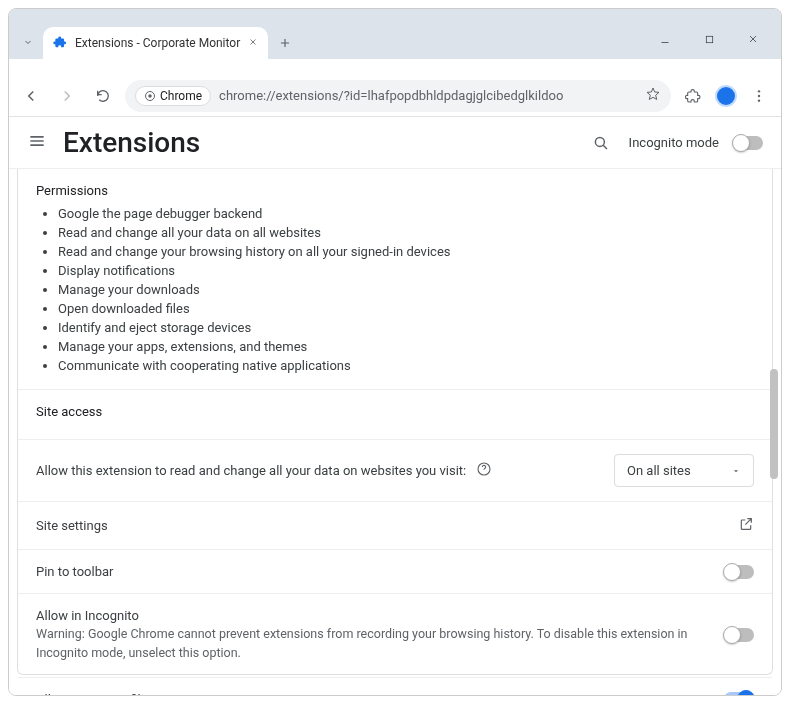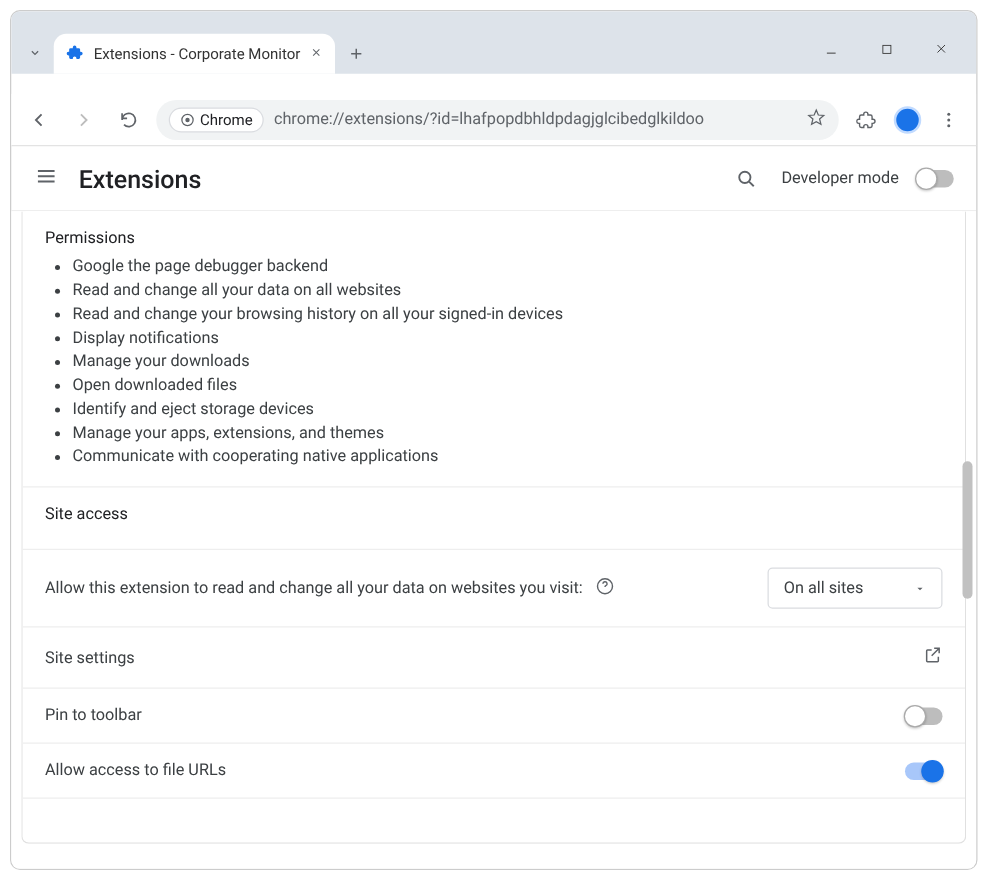--- a/index.html
+++ b/index.html
@@ -97,21 +97,21 @@
     display:flex;align-items:center;gap:4px;
   }
   .addrbar .url{color:#5f6368;flex:1;white-space:nowrap;overflow:hidden;}
   .header {
     height:52px;
     display:flex;align-items:center;
     padding:0 18px;gap:16px;
     border-bottom:1px solid #eee;
   }
   .hamburger{cursor:pointer;color:#5f6368;}
-  .header h1{font-size:20px;font-weight:500;color:#202124;}
+  .header h1{font-size:28px;font-weight:500;color:#202124;}
   .header-right{margin-left:auto;display:flex;align-items:center;gap:14px;}
   .devmode{font-size:13px;color:#3c4043;}
   .toggle{
     width:30px;height:14px;border-radius:7px;background:#bdbdbd;position:relative;cursor:pointer;
   }
   .toggle::after{
     content:'';position:absolute;width:16px;height:16px;border-radius:50%;
     background:#fff;border:1px solid #aaa;top:-2px;left:-1px;
     box-shadow:0 1px 2px rgba(0,0,0,0.2);
   }
@@ -258,21 +258,21 @@
           <path d="M4 7h16M4 12h16M4 17h16" stroke="#5f6368" stroke-width="2"></path>
         </svg></div>
     <h1>Extensions</h1>
     <div class="header-right">
       <div class="iconbtn">
           <svg width="18" height="18" viewBox="0 0 24 24">
             <circle cx="10.5" cy="10.5" r="6" fill="none" stroke="#5f6368" stroke-width="2"></circle>
             <path d="M15 15l5 5" stroke="#5f6368" stroke-width="2"></path>
           </svg>
         </div>
-      <span class="devmode">Developer mode</span>
+      <span class="devmode">Incognito mode</span>
       <div class="toggle"></div>
     </div>
   </div>
 
   <div class="content-area">
     <div class="card">
 
       <div class="section perms">
         <div class="title">Permissions</div>
         <ul id="perms-list">
@@ -313,20 +313,27 @@
         <span class="external-icon"><svg width="16" height="16" viewBox="0 0 24 24">
               <path d="M14 4h6v6M20 4l-9 9M19 14v5a1 1 0 0 1-1 1H6a1 1 0 0 1-1-1V7a1 1 0 0 1 1-1h5" fill="none" stroke="#5f6368" stroke-width="1.8"></path>
             </svg></span>
       </div>
 
       <div class="section row">
         <span class="grow">Pin to toolbar</span>
         <div class="toggle"></div>
       </div>
 
+      <div class="section row">
+        <div class="grow">
+          <div>Allow in Incognito</div>
+          <div class="subtext">Warning: Google Chrome cannot prevent extensions from recording your browsing history. To disable this extension in Incognito mode, unselect this option.</div>
+        </div>
+        <div class="toggle"></div>
+      </div>
 
       <div class="section row">
         <span class="grow">Allow access to file URLs</span>
         <div class="toggle on"></div>
       </div>
 
       <div class="section">
         
         
         

